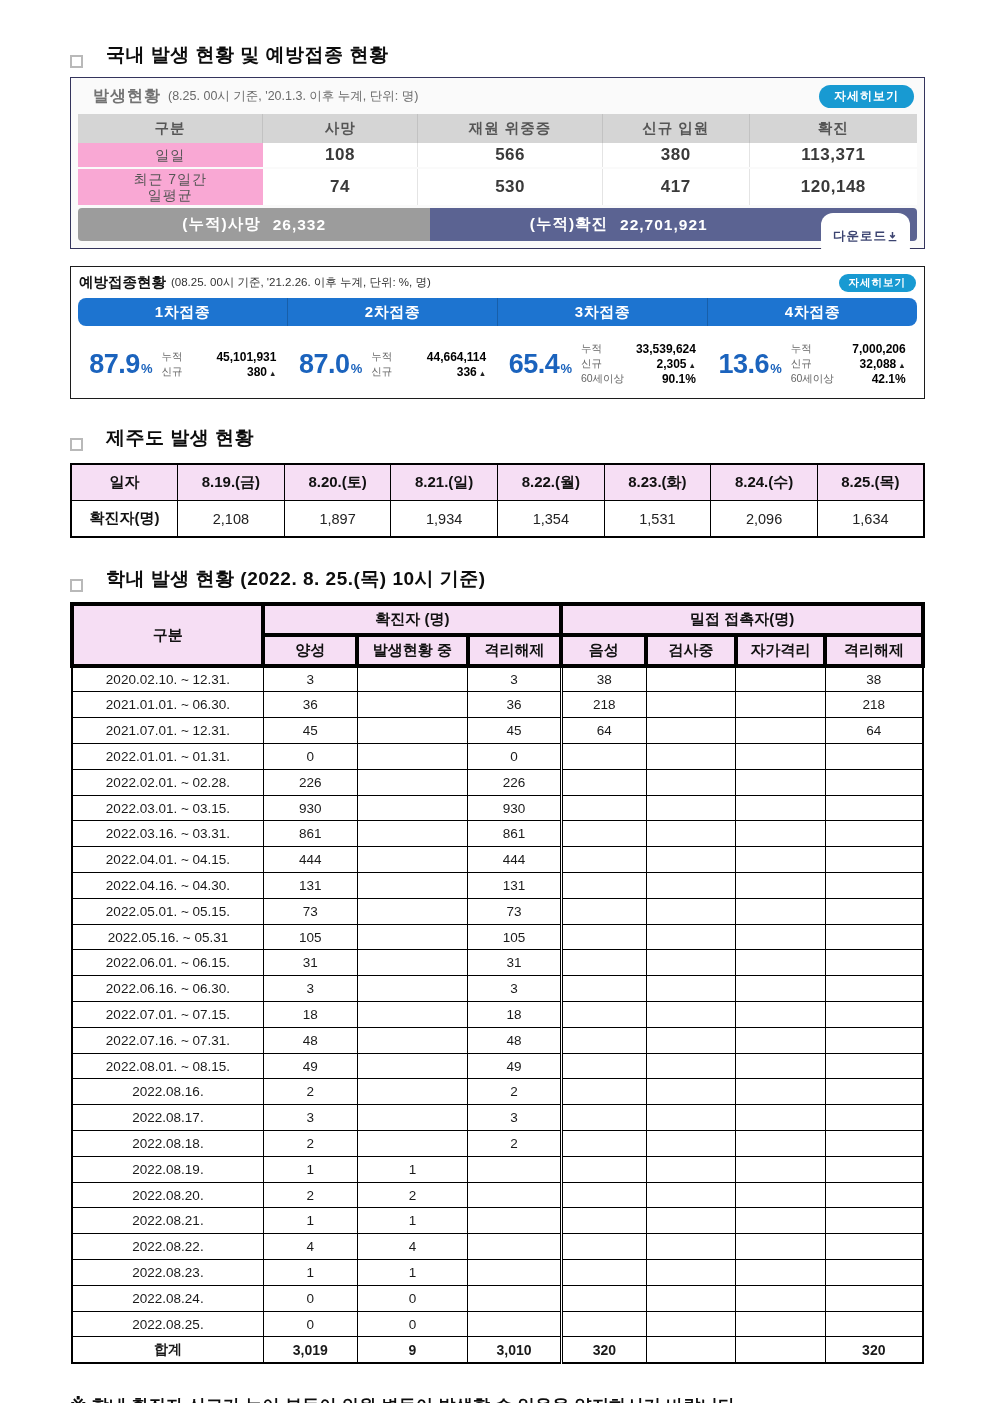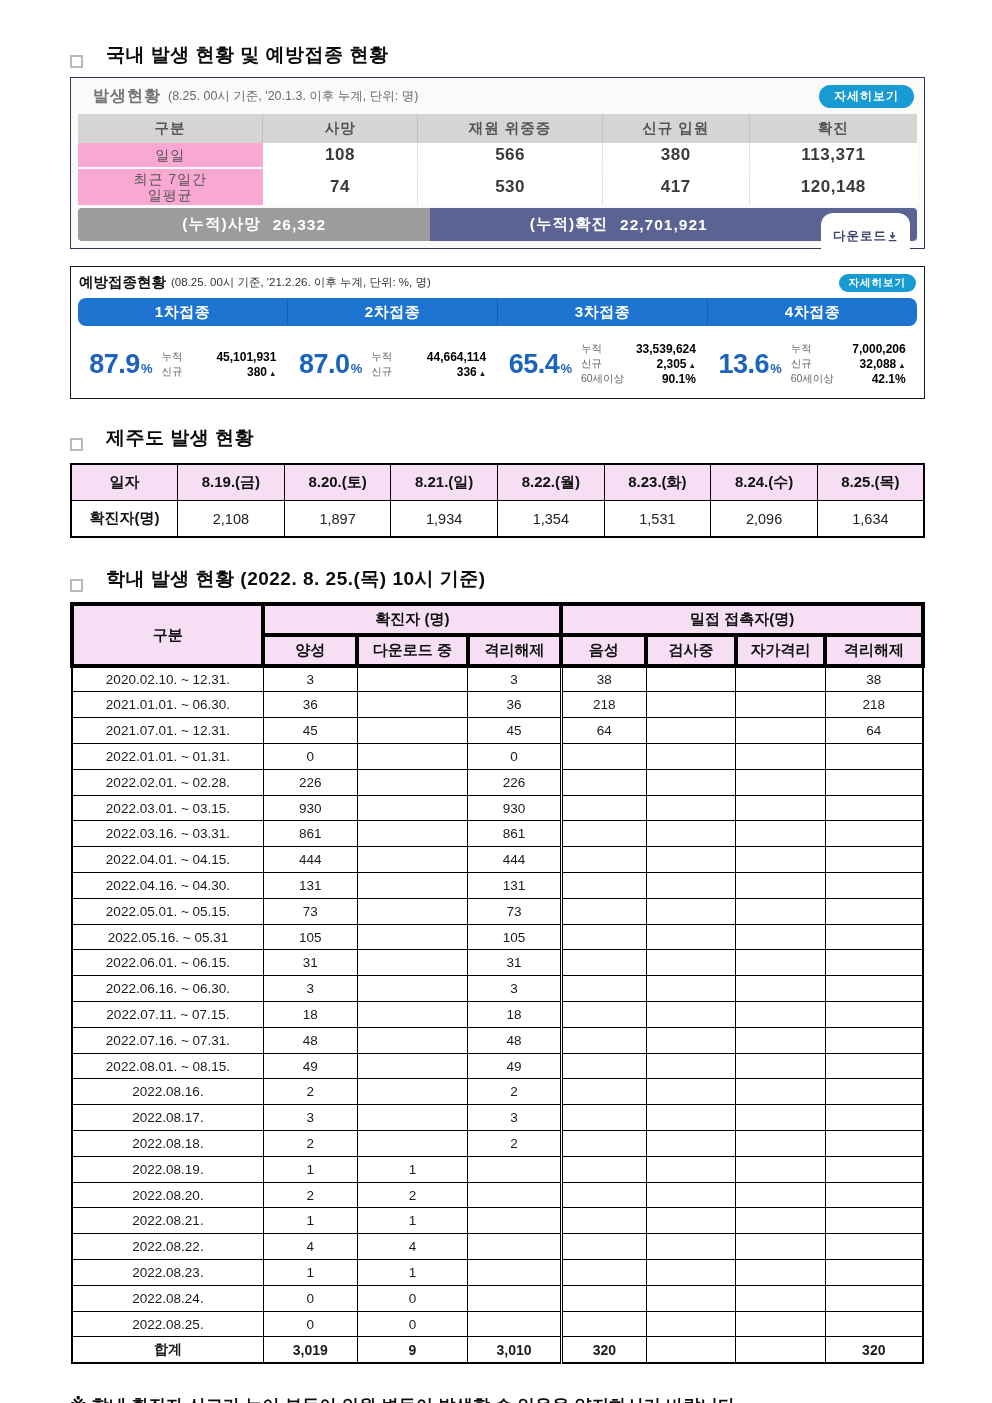--- a/index.html
+++ b/index.html
@@ -306,21 +306,21 @@
           <col style="width:11.5%">
       </colgroup>
       <thead>
         <tr>
           <th rowspan="2">구분</th>
           <th colspan="3">확진자 (명)</th>
           <th colspan="4" class="group-sep">밀접 접촉자(명)</th>
         </tr>
         <tr>
             <th>양성</th>
-            <th>다운로드 중</th>
+            <th>발생현황 중</th>
             <th>격리해제</th>
             <th class="group-sep">음성</th>
             <th>검사중</th>
             <th>자가격리</th>
             <th>격리해제</th>
           </tr>
       </thead>
       <tbody>
           <tr>
             <td>2020.02.10.  ~  12.31.</td>
@@ -446,21 +446,21 @@
             <td>2022.06.16.  ~  06.30.</td>
             <td>3</td>
             <td></td>
             <td>3</td>
             <td class="group-sep"></td>
             <td></td>
             <td></td>
             <td></td>
           </tr>
           <tr>
-            <td>2022.07.11.  ~  07.15.</td>
+            <td>2022.07.01.  ~  07.15.</td>
             <td>18</td>
             <td></td>
             <td>18</td>
             <td class="group-sep"></td>
             <td></td>
             <td></td>
             <td></td>
           </tr>
           <tr>
             <td>2022.07.16.  ~  07.31.</td>

